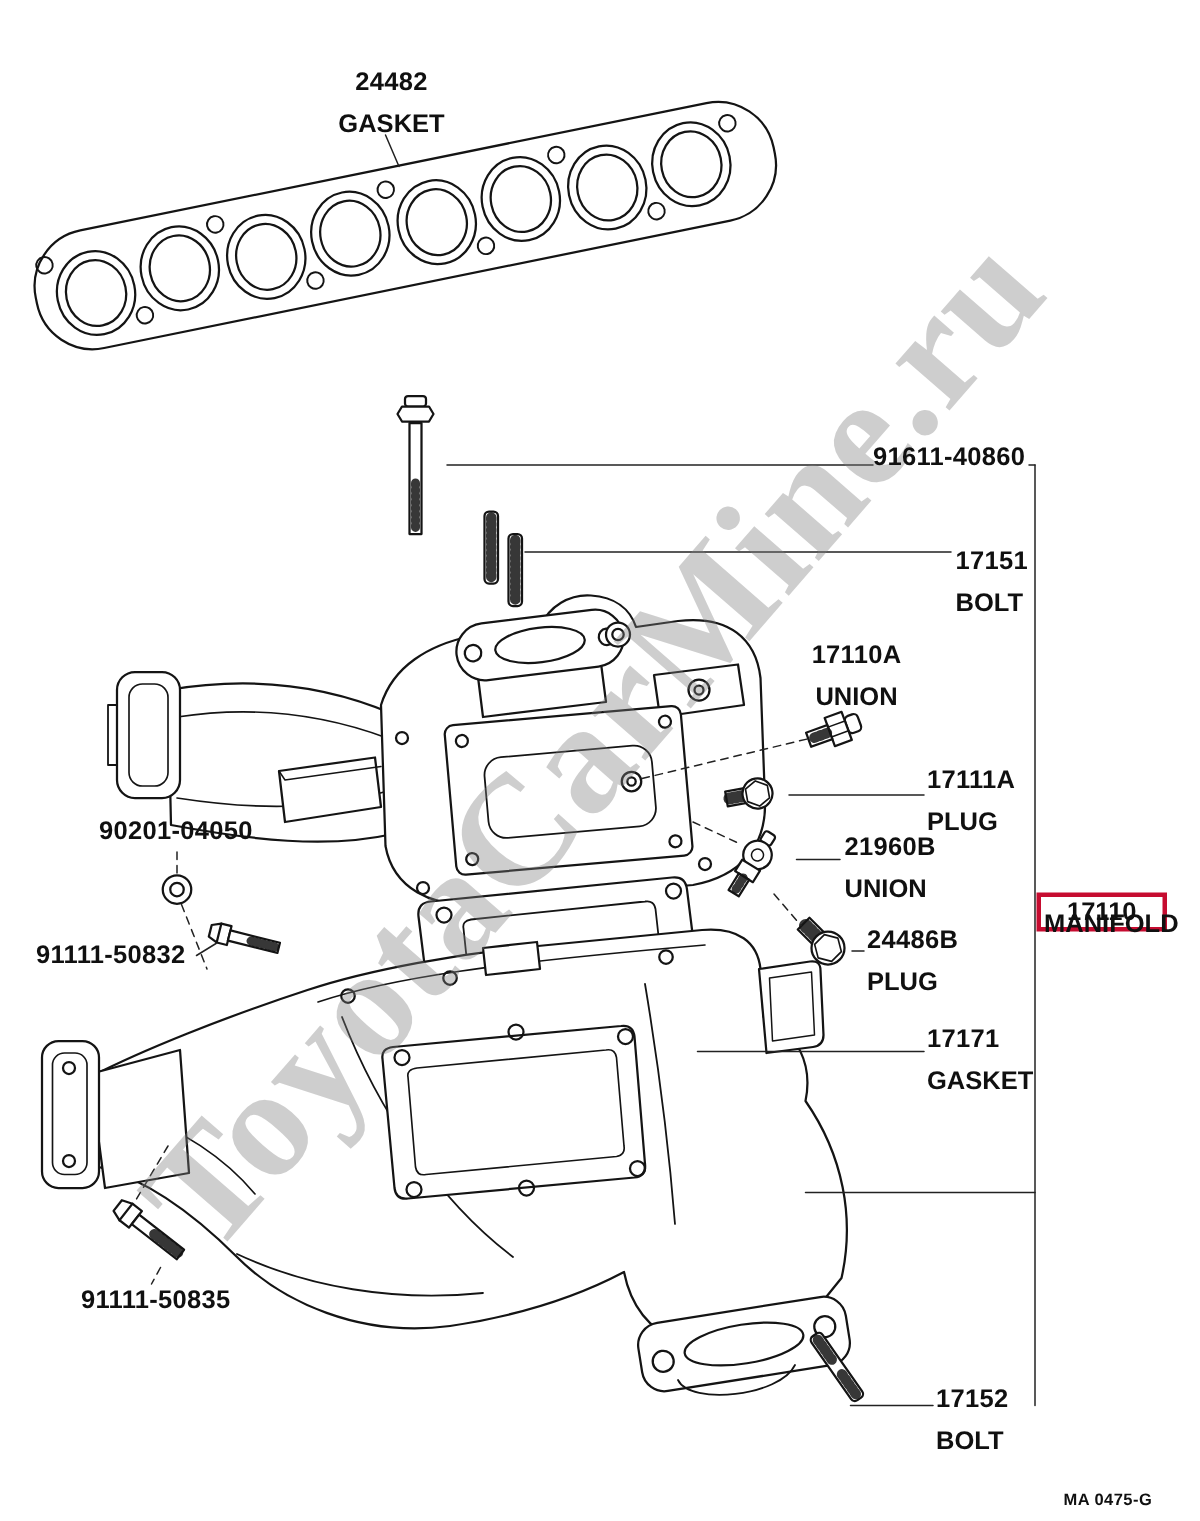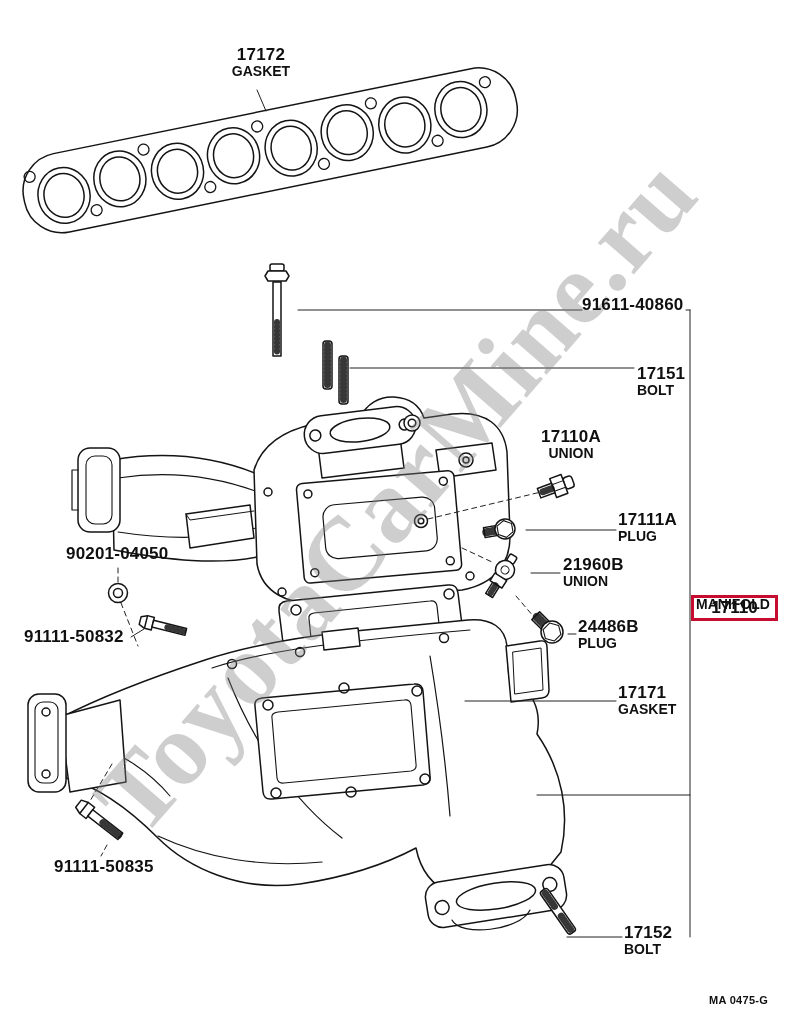--- a/index.html
+++ b/index.html
@@ -9,21 +9,21 @@
   .stage > svg{position:absolute;left:0;top:0;z-index:1}
   .watermark{
     position:absolute;left:395px;top:495px;
     transform:translate(-50%,-50%) rotate(-49deg);
     font-family:"Liberation Serif",serif;font-weight:700;
     font-size:104px;letter-spacing:1px;color:rgba(125,125,125,.38);
     white-space:nowrap;z-index:5;pointer-events:none;
   }
   .callout{position:absolute;z-index:10;color:#101010;font-weight:700;line-height:1.08}
   .callout .code{display:block;font-size:17px;letter-spacing:.2px}
-  .callout .name{display:block;font-size:14px;margin-top:0}
+  .callout .name{display:block;font-size:17px;margin-top:10px}
   .centered{transform:translateX(-50%);text-align:center}
   .selected-box{
     position:absolute;z-index:10;display:flex;align-items:center;justify-content:center;
     border:3px solid #c60c30;font-weight:700;font-size:17px;color:#101010;background:transparent;
   }
   .doc-code{position:absolute;z-index:10;font-weight:700;font-size:11px;color:#101010;letter-spacing:.3px}
 </style>
 </head>
 <body>
 
@@ -238,21 +238,21 @@
         <path d="M121,603 L138,646"></path>
         <path d="M112,764 L90,801"></path>
         <path d="M107,845 L101,856"></path>
       </g>
     </g>
   </svg>
 
   <div class="watermark">ToyotaCarMine.ru</div>
 
   <div class="callout centered" style="left:261px;top:46px">
-    <span class="code">17172</span>
+    <span class="code">24482</span>
     <span class="name">GASKET</span>
   </div>
 
   <div class="callout" style="left:582px;top:296px">
     <span class="code">91611-40860</span>
   </div>
 
   <div class="callout" style="left:637px;top:365px">
     <span class="code">17151</span>
     <span class="name">BOLT</span>

